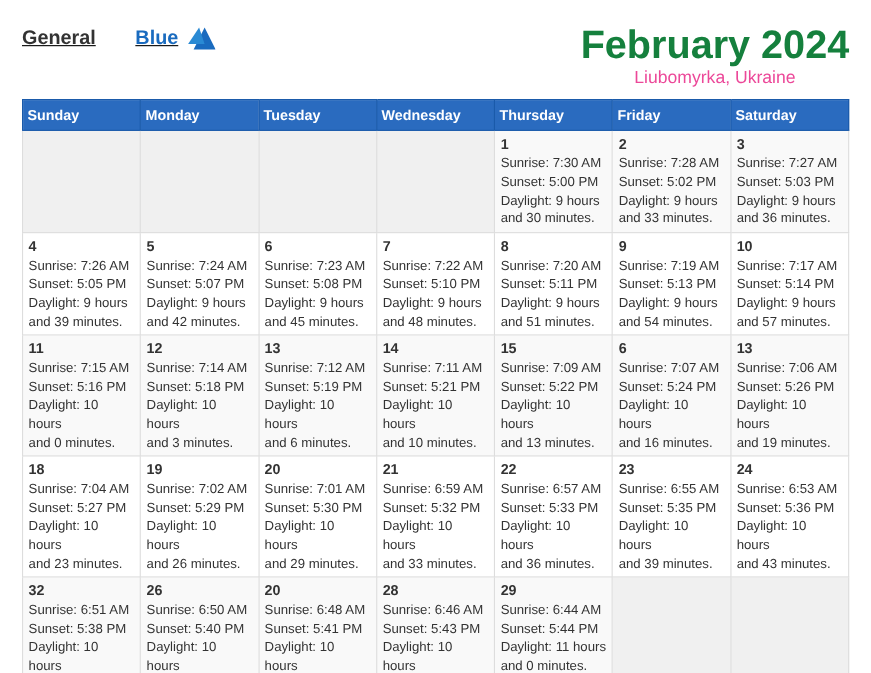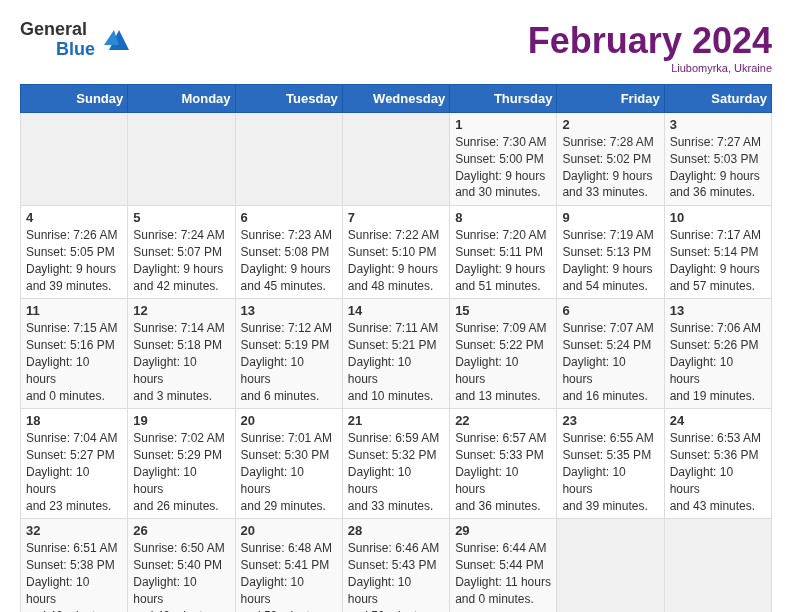--- a/index.html
+++ b/index.html
@@ -15,22 +15,23 @@
       justify-content: space-between;
       align-items: flex-start;
       margin-bottom: 10px;
     }
     .logo {
       display: flex;
       align-items: center;
     }
     .logo-text {
       display: flex;
-      flex-direction: column;
+      flex-direction: row;
       line-height: 1.1;
+      text-decoration: underline;
     }
     .logo-general {
       font-size: 18px;
       font-weight: bold;
       color: #333;
     }
     .logo-blue {
       font-size: 18px;
       font-weight: bold;
       color: #1a6bbf;
@@ -40,39 +41,40 @@
       width: 30px;
       height: 30px;
       margin-left: 4px;
     }
     .title-section {
       text-align: right;
     }
     .month-title {
       font-size: 36px;
       font-weight: bold;
-      color: #701a75;
+      color: #15803d;
     }
     .location {
-      font-size: 11px;
-      color: #701a75;
+      font-size: 16px;
+      color: #ec4899;
+      text-align: center;
     }
     .calendar {
       width: 100%;
       border-collapse: collapse;
     }
     .calendar thead tr {
       background-color: #2a6bbf;
     }
     .calendar thead th {
       color: #fff;
       font-size: 13px;
       font-weight: bold;
       padding: 6px 4px;
-      text-align: right;
+      text-align: left;
       border: 1px solid #1a5aaa;
     }
     .calendar tbody tr {
       border-bottom: 1px solid #ccc;
     }
     .calendar tbody td {
       vertical-align: top;
       padding: 4px 5px;
       border: 1px solid #ddd;
       font-size: 11px;

